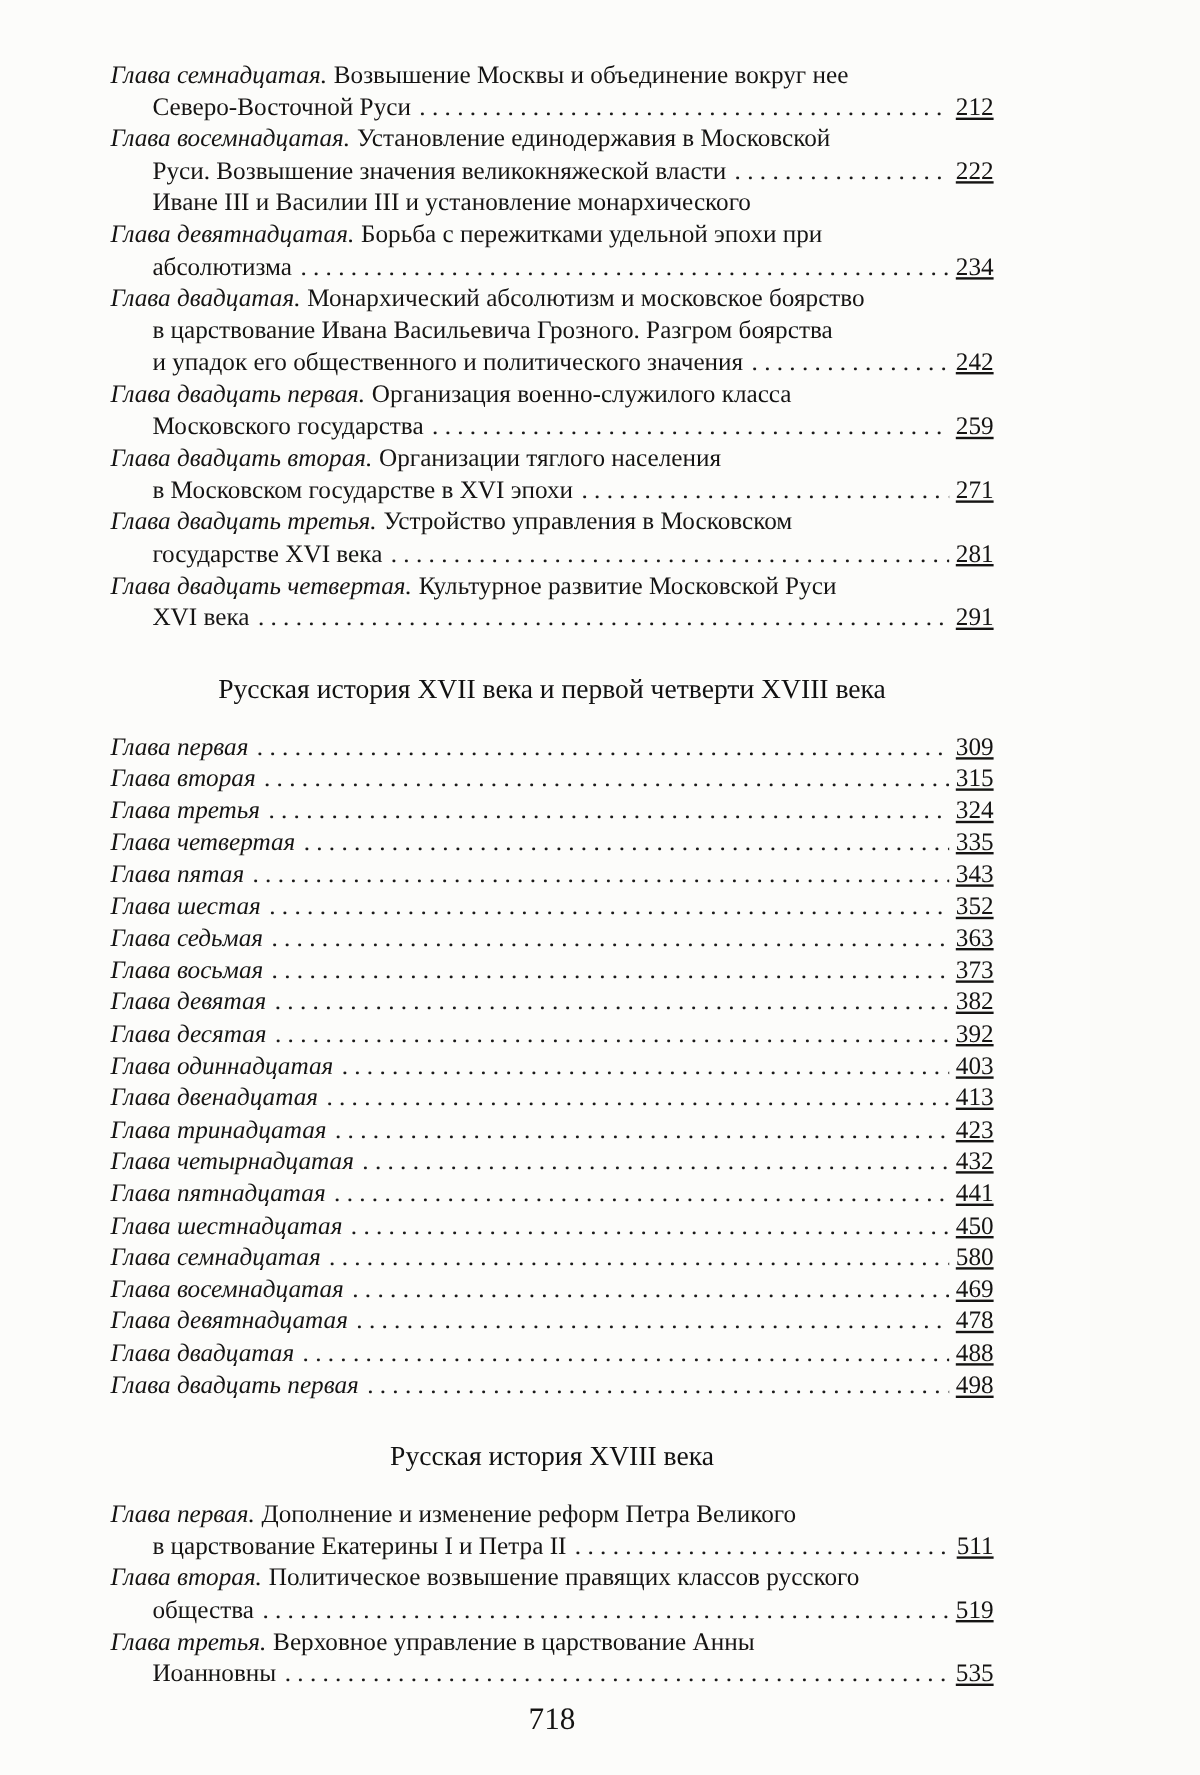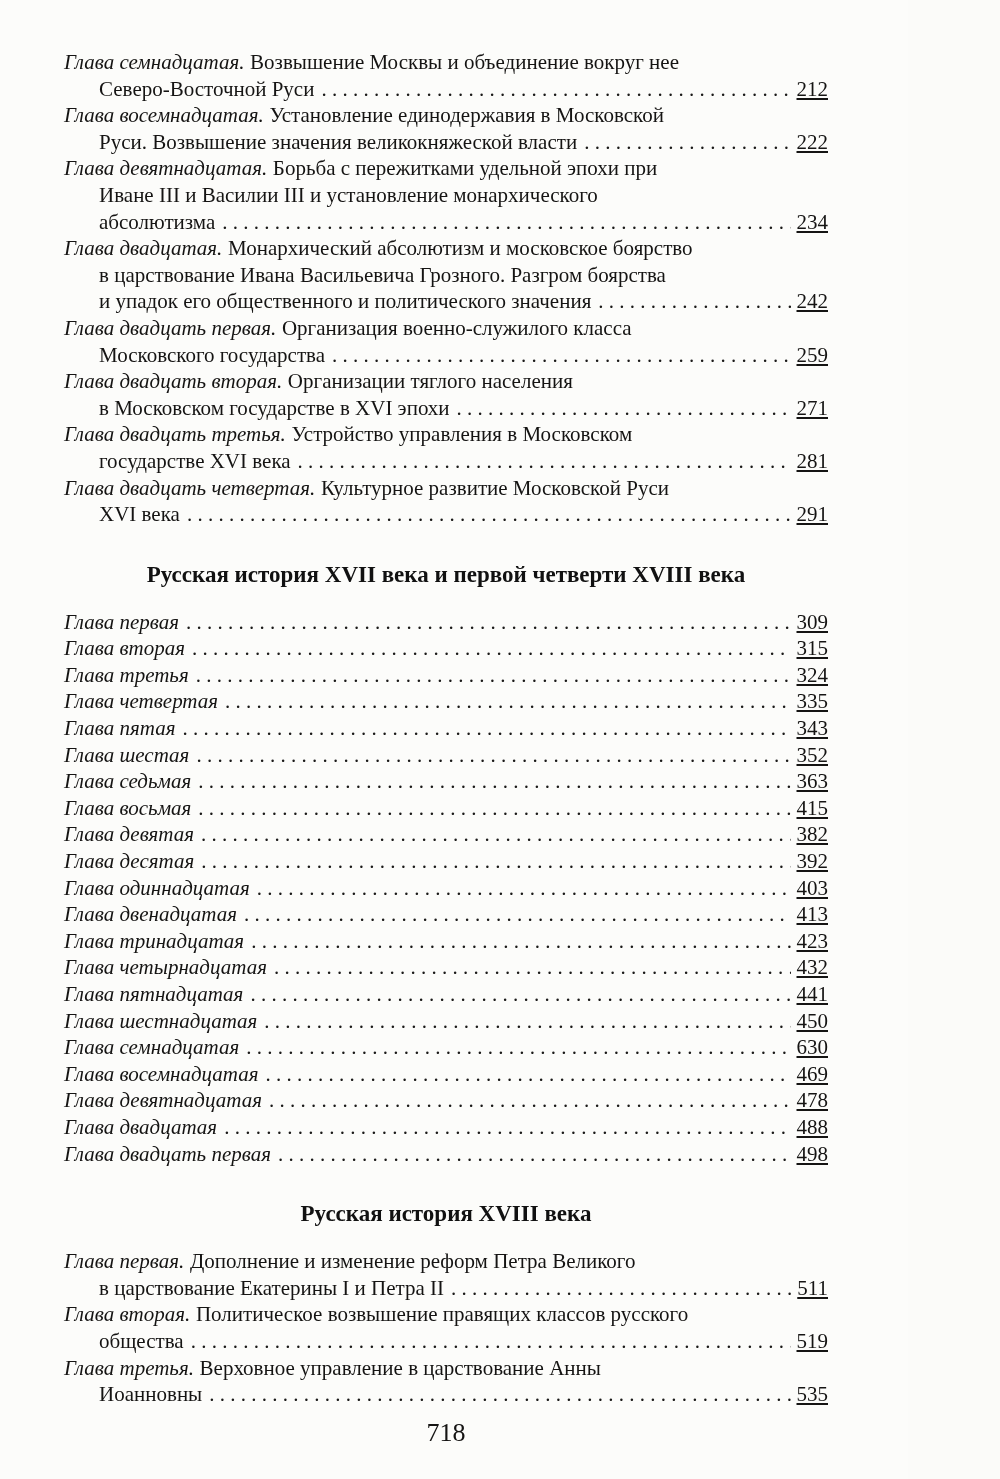--- a/index.html
+++ b/index.html
@@ -10,26 +10,26 @@
   .page {
     position: relative;
     width: 908px;
     height: 1479px;
     box-sizing: border-box;
     background: #fcfcfa;
     color: #151413;
     font-family: "Liberation Serif", "DejaVu Serif", serif;
     font-size: 21px;
     line-height: 26.6px;
-    padding: 49px 80px 0 64px;
+    padding: 49px 80px 0 92px;
     overflow: hidden;
   }
   .section-heading {
     font-size: 23px;
-    font-weight: 700;
+    font-weight: 400;
     line-height: 28px;
     text-align: center;
     margin: 33px 0 20px 0;
     color: #111;
   }
   .entries { }
   .entry { }
   .line {
     display: flex;
     align-items: baseline;
@@ -94,26 +94,26 @@
             <span class="chapter-label">Глава восемнадцатая.</span>
             <span class="title-text">Установление единодержавия в Московской</span>
           </div>
           <div class="line indent">
             <span class="title-text">Руси. Возвышение значения великокняжеской власти</span>
             <span class="leader"></span>
             <span class="pagenum">222</span>
           </div>
         </div>
         <div class="entry">
+          <div class="line indent">
+            <span class="title-text">Иване III и Василии III и установление монархического</span>
+          </div>
           <div class="line">
             <span class="chapter-label">Глава девятнадцатая.</span>
             <span class="title-text">Борьба с пережитками удельной эпохи при</span>
-          </div>
-          <div class="line indent">
-            <span class="title-text">Иване III и Василии III и установление монархического</span>
           </div>
           <div class="line indent">
             <span class="title-text">абсолютизма</span>
             <span class="leader"></span>
             <span class="pagenum">234</span>
           </div>
         </div>
         <div class="entry">
           <div class="line">
             <span class="chapter-label">Глава двадцатая.</span>
@@ -221,21 +221,21 @@
           <div class="line">
             <span class="chapter-label">Глава седьмая</span>
             <span class="leader"></span>
             <span class="pagenum">363</span>
           </div>
         </div>
         <div class="entry">
           <div class="line">
             <span class="chapter-label">Глава восьмая</span>
             <span class="leader"></span>
-            <span class="pagenum">415</span>
+            <span class="pagenum">373</span>
           </div>
         </div>
         <div class="entry">
           <div class="line">
             <span class="chapter-label">Глава девятая</span>
             <span class="leader"></span>
             <span class="pagenum">382</span>
           </div>
         </div>
         <div class="entry">
@@ -284,21 +284,21 @@
           <div class="line">
             <span class="chapter-label">Глава шестнадцатая</span>
             <span class="leader"></span>
             <span class="pagenum">450</span>
           </div>
         </div>
         <div class="entry">
           <div class="line">
             <span class="chapter-label">Глава семнадцатая</span>
             <span class="leader"></span>
-            <span class="pagenum">630</span>
+            <span class="pagenum">580</span>
           </div>
         </div>
         <div class="entry">
           <div class="line">
             <span class="chapter-label">Глава восемнадцатая</span>
             <span class="leader"></span>
             <span class="pagenum">469</span>
           </div>
         </div>
         <div class="entry">

